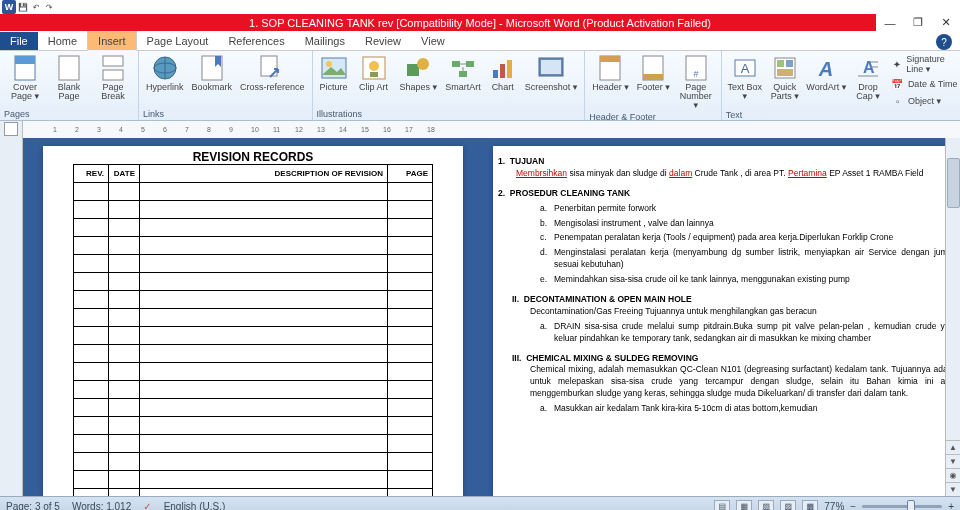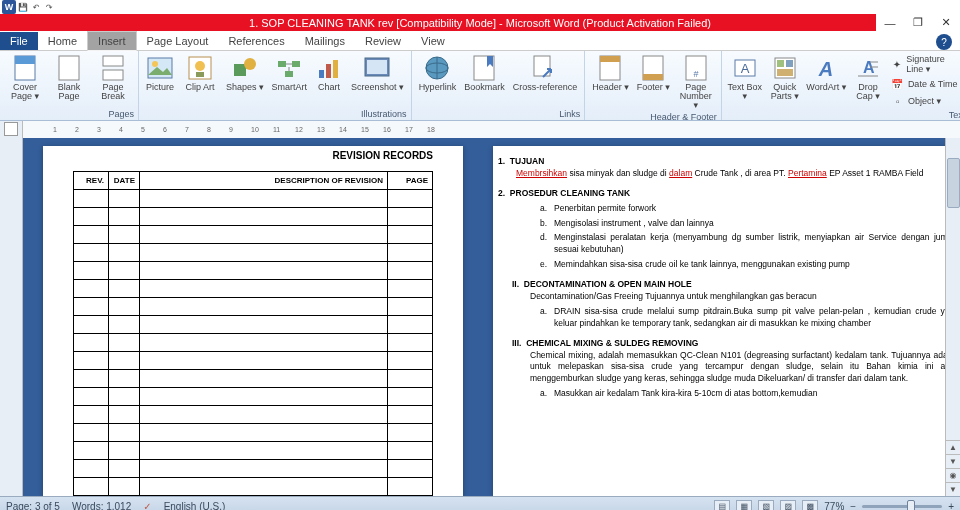--- a/index.html
+++ b/index.html
@@ -8,26 +8,26 @@
 .titlebar-icons{display:flex;gap:1px;align-items:center}
 .tb-icon{width:12px;height:12px;display:flex;align-items:center;justify-content:center;font-size:8px;color:#555}
 .word-icon{width:14px;height:14px;background:#2b579a;color:#fff;font-weight:bold;font-size:9px;display:flex;align-items:center;justify-content:center;border-radius:2px}
 .redbar{height:17px;background:#e81123;display:flex;align-items:center;color:#fff;font-size:11px;position:relative}
 .redbar-title{position:absolute;left:50%;transform:translateX(-50%);white-space:nowrap}
 .win-ctrl{position:absolute;right:0;display:flex;gap:0;align-items:center}
 .win-btn{width:28px;height:17px;display:flex;align-items:center;justify-content:center;color:#333;background:#fff;font-size:11px}
 .tabs{height:20px;background:#fff;display:flex;align-items:flex-end;border-bottom:1px solid #ccc;padding-left:0}
 .tab{padding:3px 10px;font-size:11px;color:#444;cursor:pointer}
 .tab.file{background:#1e4e8e;color:#fff}
-.tab.active{background:#a3a3a3;border:1px solid #ccc;border-bottom:1px solid #f3f3f3;margin-bottom:-1px}
+.tab.active{background:#fdba74;border:1px solid #ccc;border-bottom:1px solid #f3f3f3;margin-bottom:-1px}
 .help-icon{margin-left:auto;margin-right:8px;width:16px;height:16px;border-radius:50%;background:#1e4e8e;color:#fff;display:flex;align-items:center;justify-content:center;font-size:10px}
 .ribbon{height:70px;background:linear-gradient(#f7fbff,#e4eef9);border-bottom:1px solid #a9bdd6;display:flex}
 .rgroup{border-right:1px solid #c3d4e8;display:flex;flex-direction:column;padding:2px 4px 0}
 .rgroup-items{flex:1;display:flex;align-items:flex-start;gap:2px}
-.rgroup-label{text-align:right;font-size:9px;color:#47586f;padding:1px 0}
+.rgroup-label{text-align:left;font-size:9px;color:#47586f;padding:1px 0}
 .ritem{display:flex;flex-direction:column;align-items:center;padding:1px 3px;cursor:pointer;min-width:30px}
 .ritem-icon{width:28px;height:28px;display:flex;align-items:center;justify-content:center;font-size:18px}
 .ritem-label{font-size:9px;color:#444;text-align:center;line-height:1;margin-top:1px;white-space:nowrap}
 .ritem-label.two{white-space:normal;width:36px}
 .rcol{display:flex;flex-direction:column;gap:1px;justify-content:center}
 .rsmall{display:flex;align-items:center;gap:3px;font-size:9px;color:#444;padding:1px 2px;cursor:pointer}
 .rsmall-icon{width:14px;height:14px;display:flex;align-items:center;justify-content:center;font-size:10px}
 .ruler-area{height:17px;background:#e8eef5;display:flex;position:relative}
 .ruler-left{width:23px;background:#e8eef5;border-right:1px solid #bbb}
 .ruler-left-box{width:14px;height:14px;border:1px solid #999;margin:1px auto;background:#fff}
@@ -40,21 +40,21 @@
 .page2{width:493px;padding:10px 27px}
 .scroll-v{position:absolute;right:0;top:0;width:15px;height:100%;background:#e8eef5;border-left:1px solid #bbb}
 .scroll-thumb{width:13px;height:50px;background:#c8d3e0;border:1px solid #9aabbf;margin:20px auto 0;border-radius:2px}
 .scroll-arrows{position:absolute;bottom:0;left:0;right:0}
 .sarrow{height:14px;display:flex;align-items:center;justify-content:center;font-size:8px;color:#555;border-top:1px solid #bbb}
 .statusbar{height:20px;background:linear-gradient(#d5e2f0,#c3d3e6);border-top:1px solid #9aabbf;display:flex;align-items:center;font-size:10px;color:#3a4a5e;padding:0 6px;gap:12px}
 .sb-right{margin-left:auto;display:flex;align-items:center;gap:6px}
 .zoom-slider{width:80px;height:3px;background:#8fa3ba;position:relative;border-radius:2px}
 .zoom-thumb{width:8px;height:12px;background:#e8eef5;border:1px solid #6d829b;position:absolute;top:-5px;left:45px;border-radius:2px}
 .view-btn{width:16px;height:14px;border:1px solid #9aabbf;background:#e8eef5;font-size:8px;display:flex;align-items:center;justify-content:center}
-.rev-title{text-align:right;font-weight:bold;font-size:10px;margin-bottom:10px}
+.rev-title{text-align:center;font-weight:bold;font-size:12px;margin-bottom:0}
 .rev-table{width:100%;border-collapse:collapse}
 .rev-table th,.rev-table td{border:1px solid #000;padding:2px 4px;font-size:8px;height:18px}
 .rev-table th{font-weight:bold;text-align:right}
 .rev-table th:nth-child(1){width:35px}
 .rev-table th:nth-child(2){width:31px}
 .rev-table th:nth-child(4){width:45px}
 .sec-num{font-weight:bold}
 .sec-title{font-weight:bold}
 .underline{text-decoration:underline;color:#c00}
 .doc-right p,.doc-right li{font-size:8.5px;line-height:1.4;color:#000;text-align:justify}
@@ -131,20 +131,53 @@
           <div class="ritem-label two">Page
 Break</div>
         </div>
     </div>
     <div class="rgroup-label">Pages</div>
   </div>
   <div class="rgroup">
     <div class="rgroup-items">
       <div class="ritem">
           <div class="ritem-icon">
+            <svg width="26" height="26">
+              <circle cx="13" cy="13" r="11" fill="#5a9ac0" stroke="#3a6a8a"></circle>
+              <ellipse cx="13" cy="13" rx="11" ry="5" fill="none" stroke="#3a6a8a"></ellipse>
+              <line x1="13" y1="2" x2="13" y2="24" stroke="#3a6a8a"></line>
+            </svg>
+          </div>
+          <div class="ritem-label">Hyperlink</div>
+        </div>
+      <div class="ritem">
+          <div class="ritem-icon">
+            <svg width="22" height="26">
+              <rect x="1" y="1" width="20" height="24" fill="#fff" stroke="#888"></rect>
+              <path d="M14 1 L14 12 L17 9 L20 12 L20 1 Z" fill="#4a7ac0"></path>
+            </svg>
+          </div>
+          <div class="ritem-label">Bookmark</div>
+        </div>
+      <div class="ritem">
+          <div class="ritem-icon">
+            <svg width="24" height="26">
+              <rect x="1" y="1" width="16" height="20" fill="#fff" stroke="#888"></rect>
+              <path d="M10 22 L18 14 M18 14 L14 14 M18 14 L18 18" stroke="#4a7ac0" stroke-width="2" fill="none"></path>
+            </svg>
+          </div>
+          <div class="ritem-label">Cross-reference</div>
+        </div>
+    </div>
+    <div class="rgroup-label">Links</div>
+  </div>
+  <div class="rgroup">
+    <div class="rgroup-items">
+      <div class="ritem">
+          <div class="ritem-icon">
             <svg width="26" height="22">
               <rect x="1" y="1" width="24" height="20" fill="#d5e8f5" stroke="#5a7aa8"></rect>
               <circle cx="8" cy="7" r="3" fill="#f5c557"></circle>
               <path d="M1 18 L10 10 L16 15 L20 11 L25 18 Z" fill="#7aad6e"></path>
             </svg>
           </div>
           <div class="ritem-label">Picture</div>
         </div>
       <div class="ritem">
           <div class="ritem-icon">
@@ -193,53 +226,20 @@
             <svg width="26" height="22">
               <rect x="1" y="1" width="24" height="18" fill="#6a8aba" stroke="#4a6a8a"></rect>
               <rect x="3" y="3" width="20" height="14" fill="#d5e5f5"></rect>
             </svg>
           </div>
           <div class="ritem-label">Screenshot
 ▾</div>
         </div>
     </div>
     <div class="rgroup-label">Illustrations</div>
-  </div>
-  <div class="rgroup">
-    <div class="rgroup-items">
-      <div class="ritem">
-          <div class="ritem-icon">
-            <svg width="26" height="26">
-              <circle cx="13" cy="13" r="11" fill="#5a9ac0" stroke="#3a6a8a"></circle>
-              <ellipse cx="13" cy="13" rx="11" ry="5" fill="none" stroke="#3a6a8a"></ellipse>
-              <line x1="13" y1="2" x2="13" y2="24" stroke="#3a6a8a"></line>
-            </svg>
-          </div>
-          <div class="ritem-label">Hyperlink</div>
-        </div>
-      <div class="ritem">
-          <div class="ritem-icon">
-            <svg width="22" height="26">
-              <rect x="1" y="1" width="20" height="24" fill="#fff" stroke="#888"></rect>
-              <path d="M14 1 L14 12 L17 9 L20 12 L20 1 Z" fill="#4a7ac0"></path>
-            </svg>
-          </div>
-          <div class="ritem-label">Bookmark</div>
-        </div>
-      <div class="ritem">
-          <div class="ritem-icon">
-            <svg width="24" height="26">
-              <rect x="1" y="1" width="16" height="20" fill="#fff" stroke="#888"></rect>
-              <path d="M10 22 L18 14 M18 14 L14 14 M18 14 L18 18" stroke="#4a7ac0" stroke-width="2" fill="none"></path>
-            </svg>
-          </div>
-          <div class="ritem-label">Cross-reference</div>
-        </div>
-    </div>
-    <div class="rgroup-label">Links</div>
   </div>
   <div class="rgroup">
     <div class="rgroup-items">
       <div class="ritem">
           <div class="ritem-icon">
             <svg width="22" height="26">
               <rect x="1" y="1" width="20" height="24" fill="#fff" stroke="#888"></rect>
               <rect x="1" y="1" width="20" height="6" fill="#d0a050"></rect>
             </svg>
           </div>
@@ -490,20 +490,21 @@
       <div class="sec">
         <p><span class="sec-num">1.</span>&nbsp;&nbsp;<span class="sec-title">TUJUAN</span></p>
         <p style="margin-left:18px"><span class="underline">Membrsihkan</span><span> sisa minyak dan</span><span> sludge di </span><span class="underline">dalam</span><span> Crude Tank , di area PT. </span><span class="underline">Pertamina</span><span> EP Asset 1 RAMBA Field</span></p>
       </div>
       <div class="sec">
         <p><span class="sec-num">2.</span>&nbsp;&nbsp;<span class="sec-title">PROSEDUR CLEANING TANK</span></p>
         <div class="roman">
           <ul class="letter-list" id="list21">
               <li data-l="a">Penerbitan permite forwork</li>
               <li data-l="b">Mengisolasi instrument , valve dan lainnya</li>
+              <li data-l="c">Penempatan peralatan kerja (Tools / equipment) pada area kerja.Diperlukan Forklip Crone</li>
               <li data-l="d">Menginstalasi peralatan kerja (menyambung dg sumber listrik, menyiapkan air Service dengan jumlah sesuai kebutuhan)</li>
               <li data-l="e">Memindahkan sisa-sisa crude oil ke tank lainnya, menggunakan existing pump</li>
             </ul>
         </div>
         <div class="roman" style="margin-top:8px">
             <p><span class="sec-num">II.</span>&nbsp;&nbsp;<span class="sec-title">DECONTAMINATION &amp; OPEN MAIN HOLE</span></p>
           <p style="margin-left:18px">Decontamination/Gas Freeing Tujuannya untuk menghilangkan gas beracun</p>
           <ul class="letter-list" id="list22">
               <li data-l="a">DRAIN sisa-sisa crude melalui sump pitdrain.Buka sump pit valve pelan-pelan , kemudian crude yang keluar pindahkan ke temporary tank, sedangkan air di masukkan ke mixing chamber</li>
             </ul>

